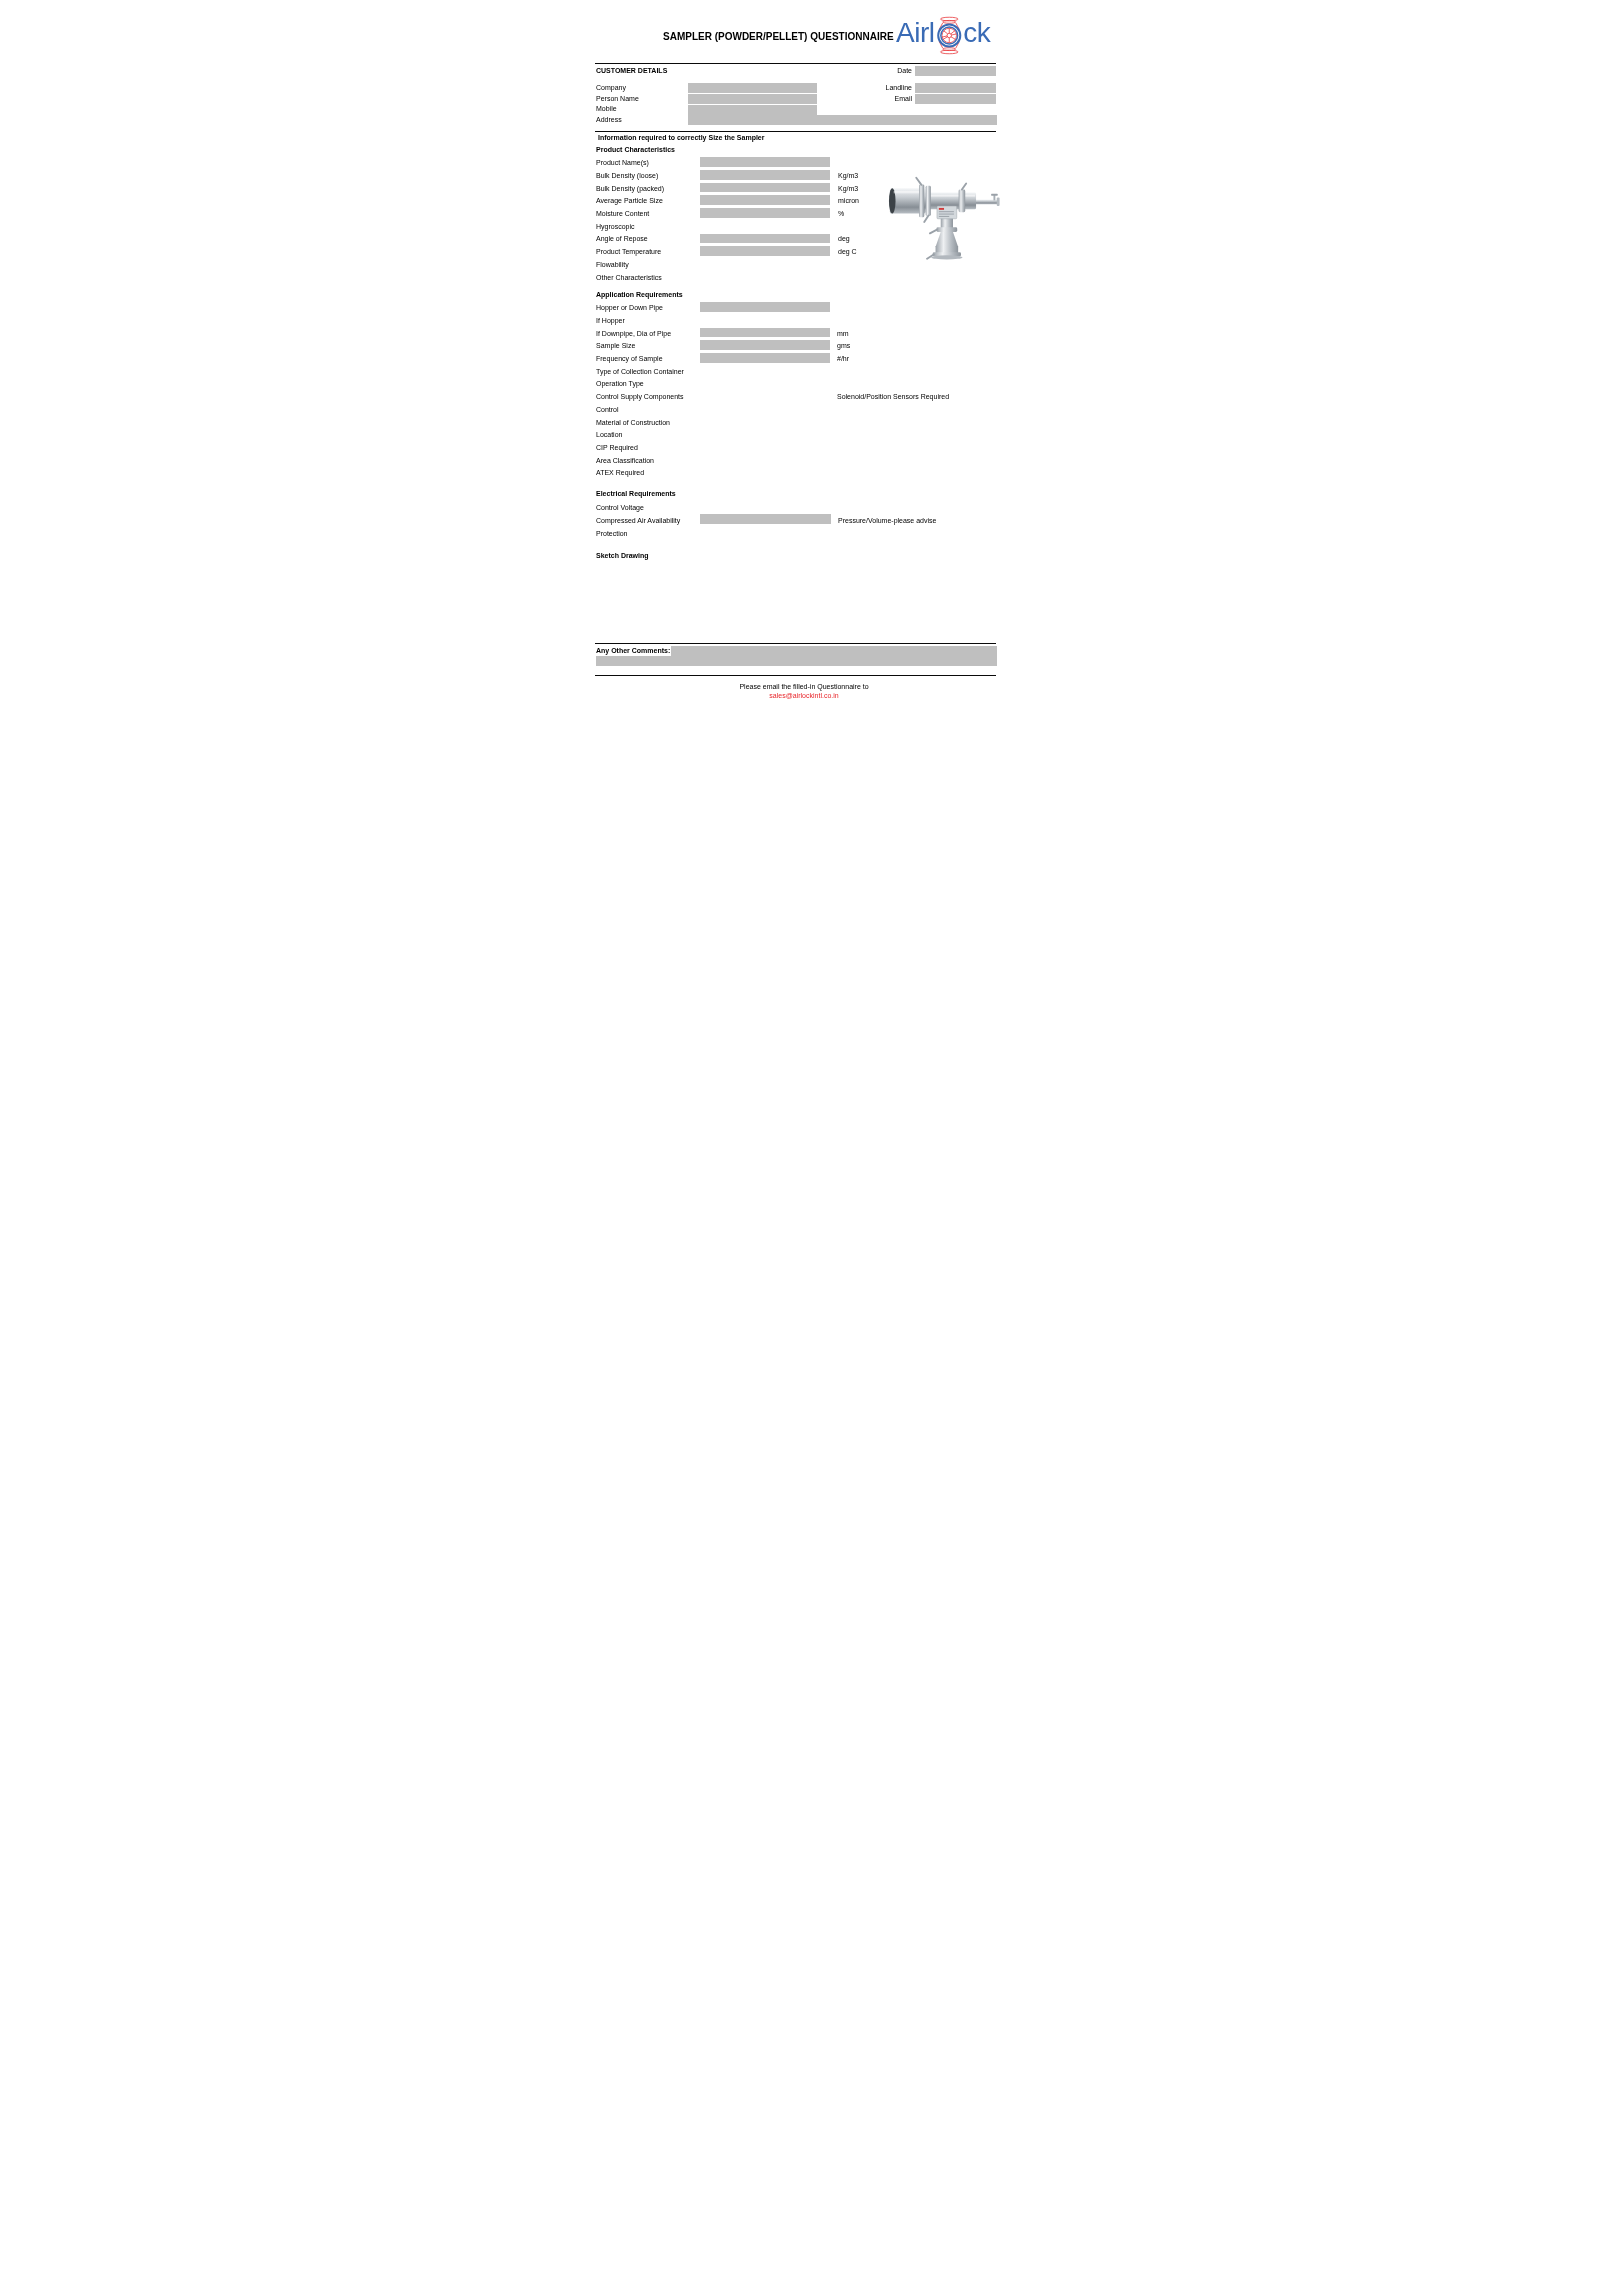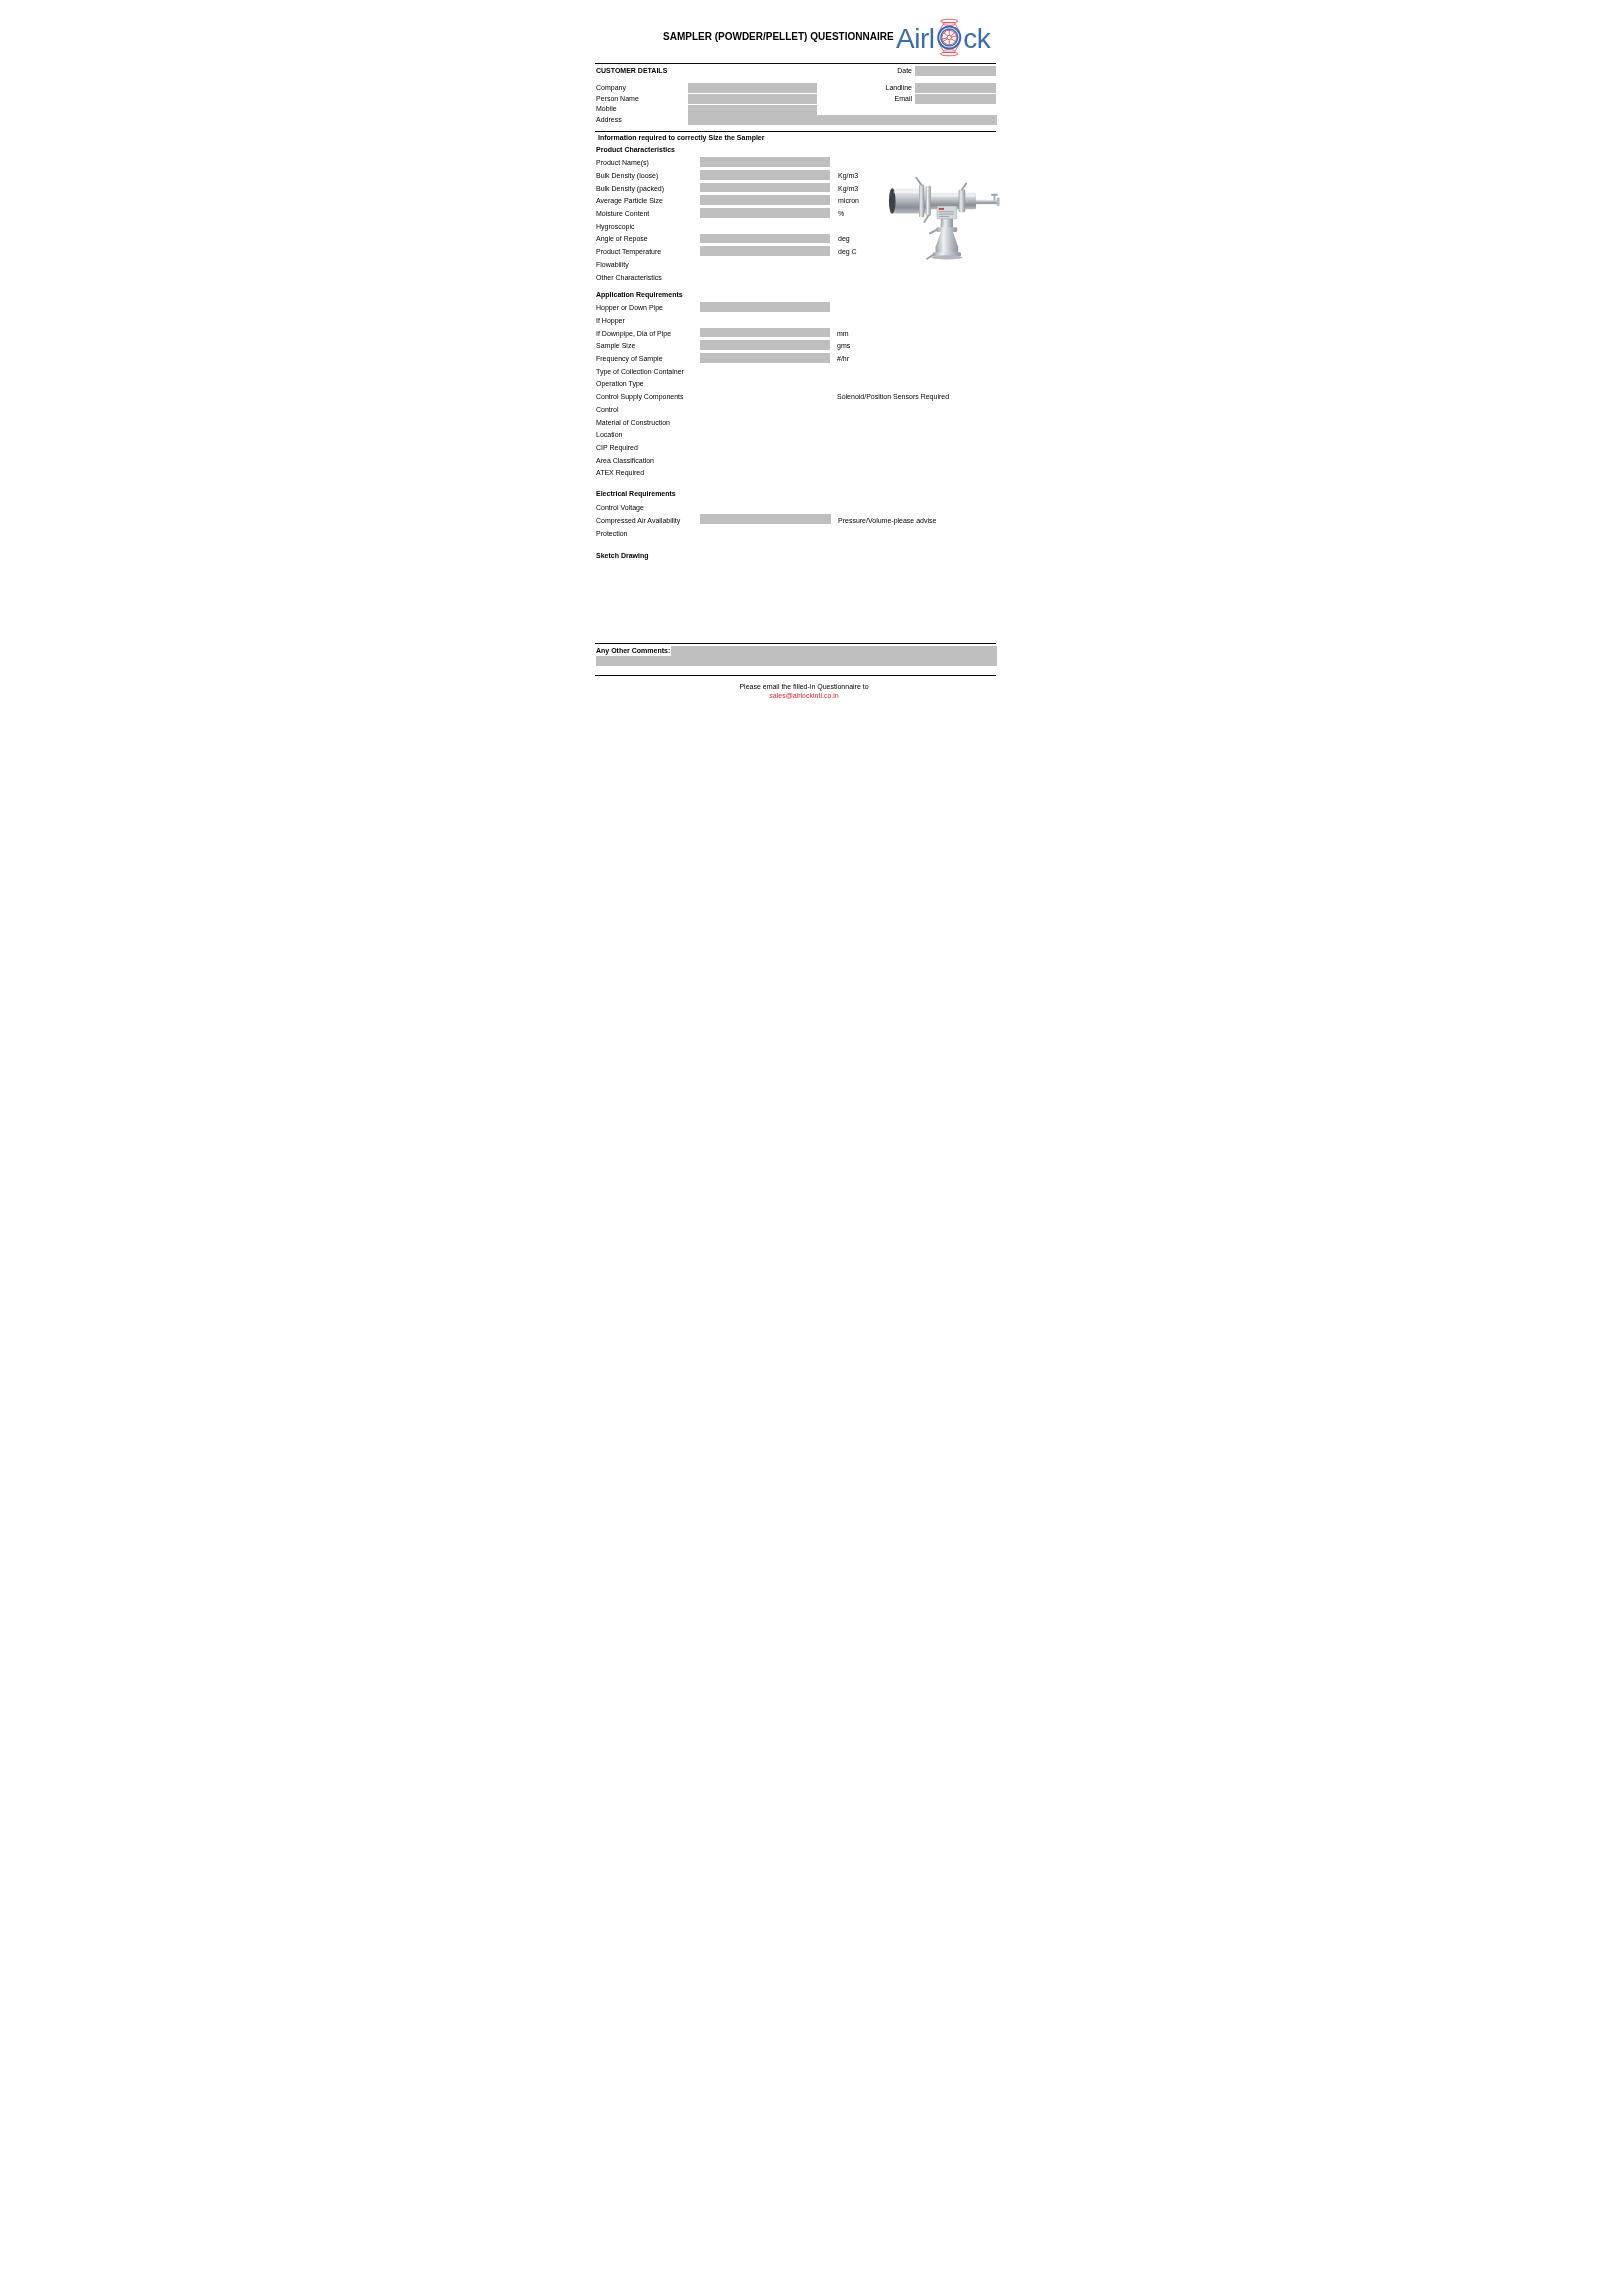--- a/index.html
+++ b/index.html
@@ -12,21 +12,21 @@
   .h-bold{position:absolute;font-weight:bold;font-size:7px;white-space:nowrap;}
   .lbl{font-size:7px;white-space:nowrap;}
   .abs{position:absolute;}
   .gbox{position:absolute;background:#bfbfbf;height:9.7px;}
   .row{position:relative;}
   .row .lbl{position:absolute;left:0;top:50%;transform:translateY(-50%);}
   .row .gbox{top:1.4px;}
   .row .unit{position:absolute;top:50%;transform:translateY(-50%);font-size:7px;white-space:nowrap;}
   .rlabel{position:absolute;font-size:7px;white-space:nowrap;text-align:right;}
   
-  .logo{position:absolute;display:flex;align-items:center;}
+  .logo{position:absolute;display:flex;}
   .logo .lt{font-size:28px;line-height:1;letter-spacing:-0.5px;}
   .logo svg{display:block;margin:-2.8px -0.9px 0 -0.9px;}
   .footer{position:absolute;text-align:center;font-size:7px;}
   a.mail{text-decoration:none;}
 </style>
 </head>
 <body>
 
 <div class="page">
 

